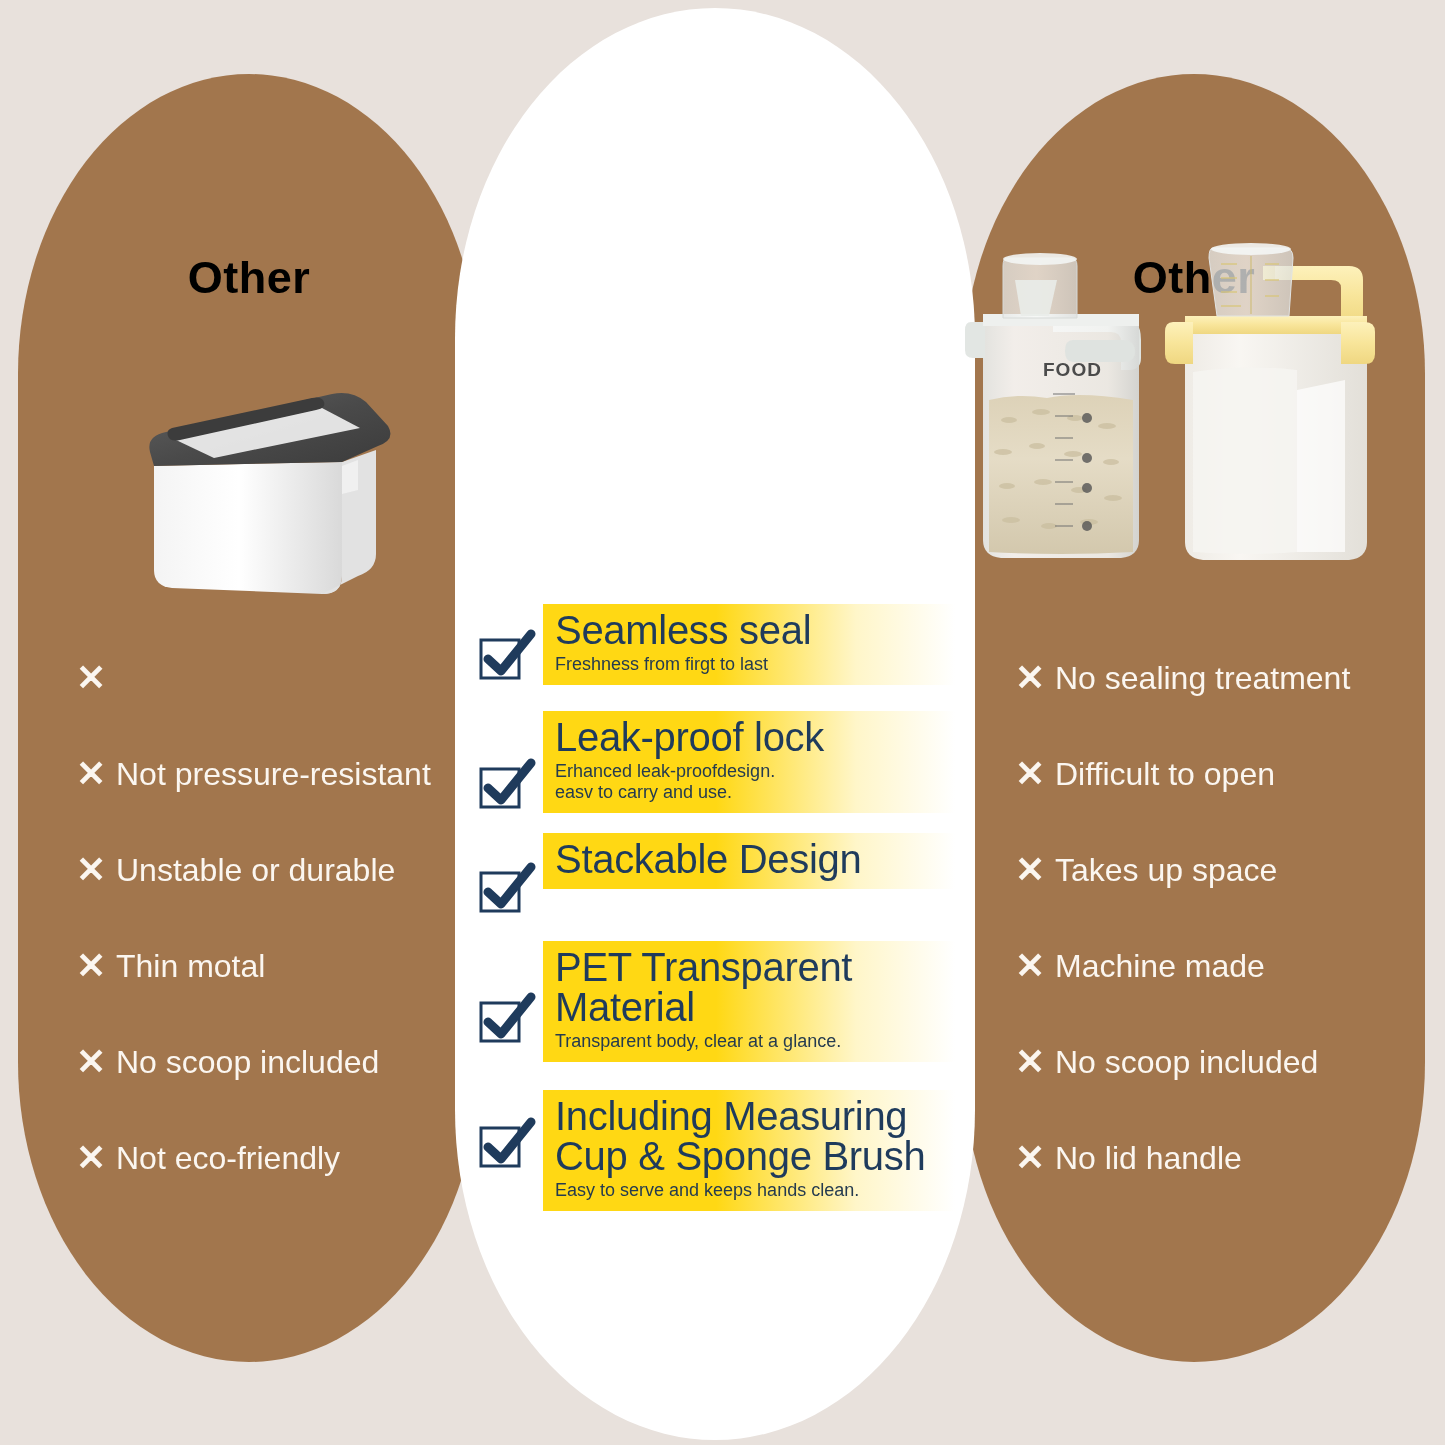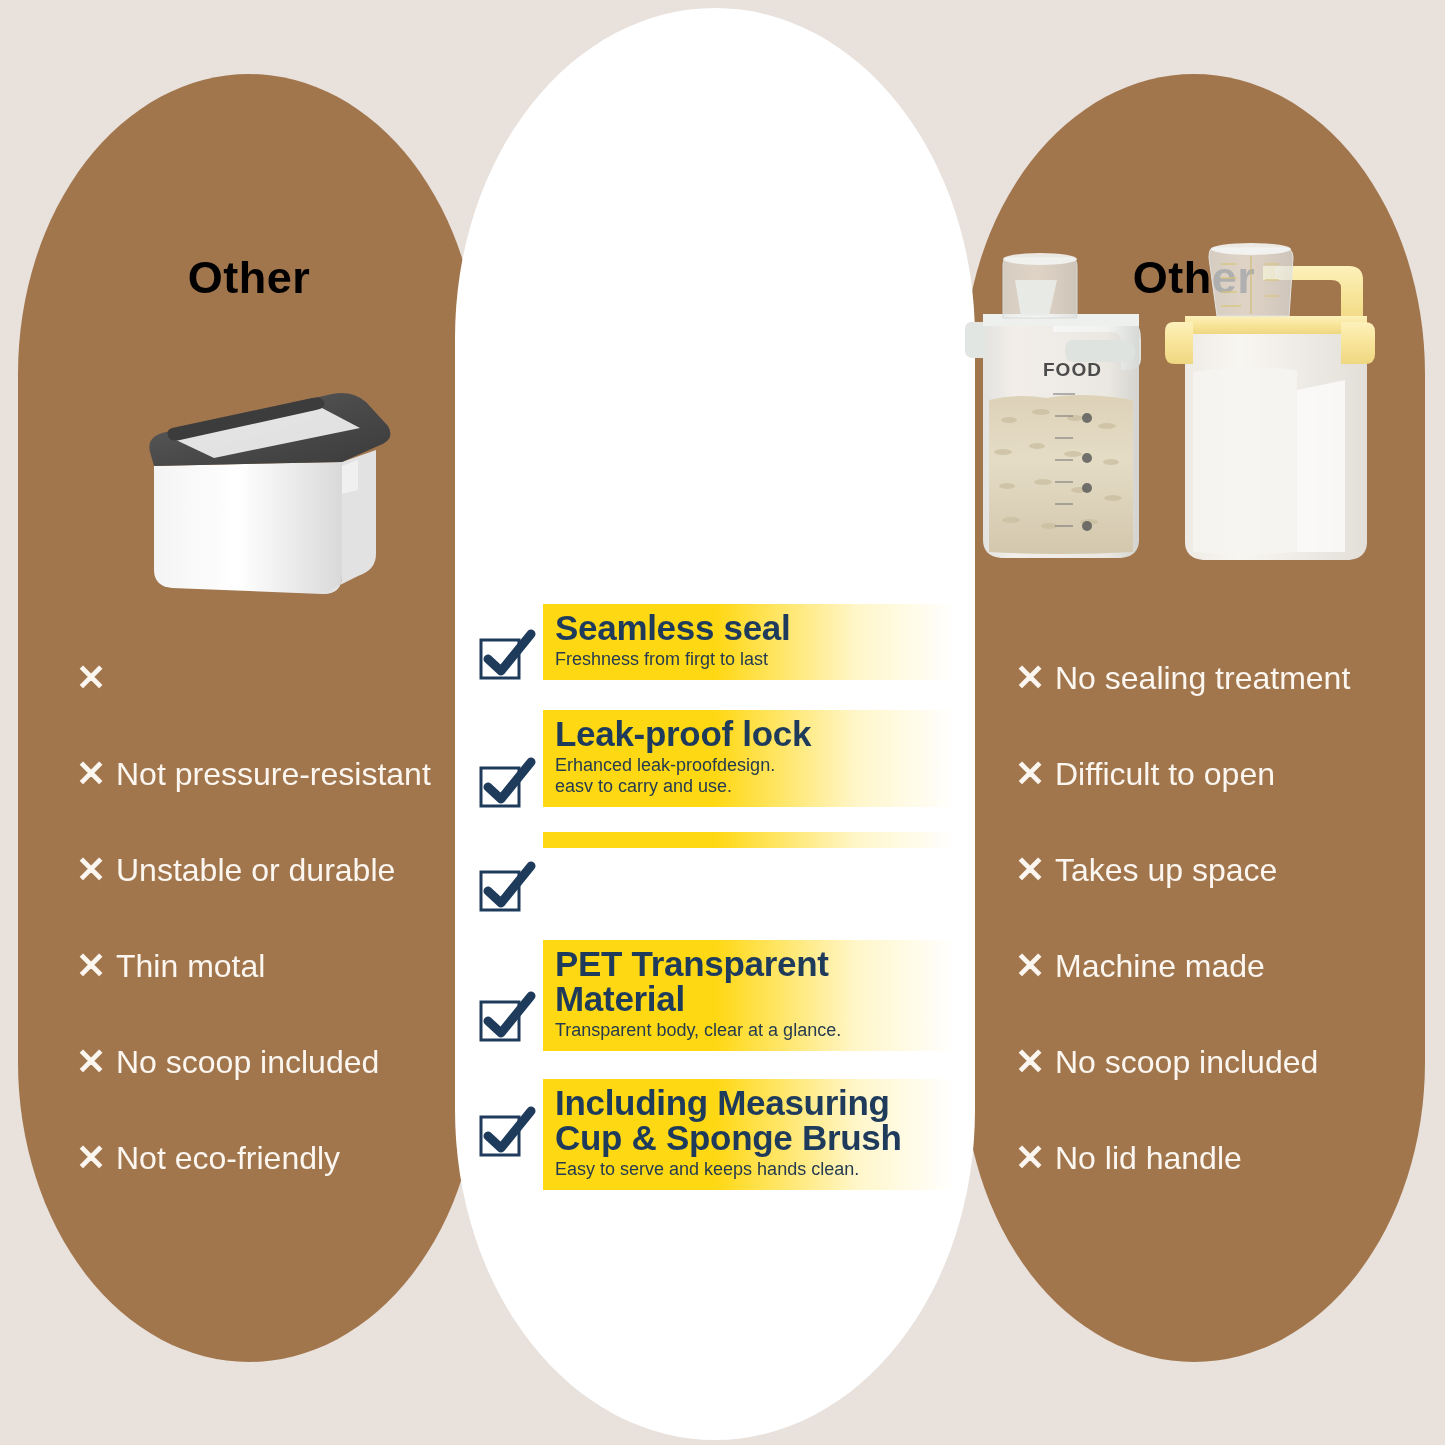--- a/index.html
+++ b/index.html
@@ -150,22 +150,22 @@
   .chk svg { display: block; }
 
   .feat-body {
     flex: 1 1 auto;
     position: relative;
     background: linear-gradient(to right, #ffd814 0%, #ffd814 42%, #fff6c9 76%, #ffffff 100%);
     padding: 6px 0 10px 12px;
     min-width: 0;
   }
   .feat-title {
-    font-size: 35px;
-    font-weight: bold;
+    font-size: 40px;
+    font-weight: normal;
     color: #1f3b5c;
     line-height: 1.0;
     letter-spacing: -0.3px;
   }
   .feat-sub {
     font-size: 18px;
     color: #253b4f;
     line-height: 1.16;
     margin-top: 4px;
     white-space: pre-line;
@@ -419,20 +419,21 @@
       </div>
 
       <div class="feature f3">
         <span class="chk">
           <svg width="60" height="56" viewBox="0 0 60 56">
             <rect x="4" y="12" width="38" height="38" fill="none" stroke="#1f3b5c" stroke-width="3"></rect>
             <path d="M11 31 L24 43 L54 6" fill="none" stroke="#1f3b5c" stroke-width="9" stroke-linecap="round" stroke-linejoin="round"></path>
           </svg>
         </span>
         <div class="feat-body">
+          <div class="feat-title">Stackable Design</div>
         </div>
       </div>
 
       <div class="feature f4">
         <span class="chk">
           <svg width="60" height="56" viewBox="0 0 60 56">
             <rect x="4" y="12" width="38" height="38" fill="none" stroke="#1f3b5c" stroke-width="3"></rect>
             <path d="M11 31 L24 43 L54 6" fill="none" stroke="#1f3b5c" stroke-width="9" stroke-linecap="round" stroke-linejoin="round"></path>
           </svg>
         </span>

